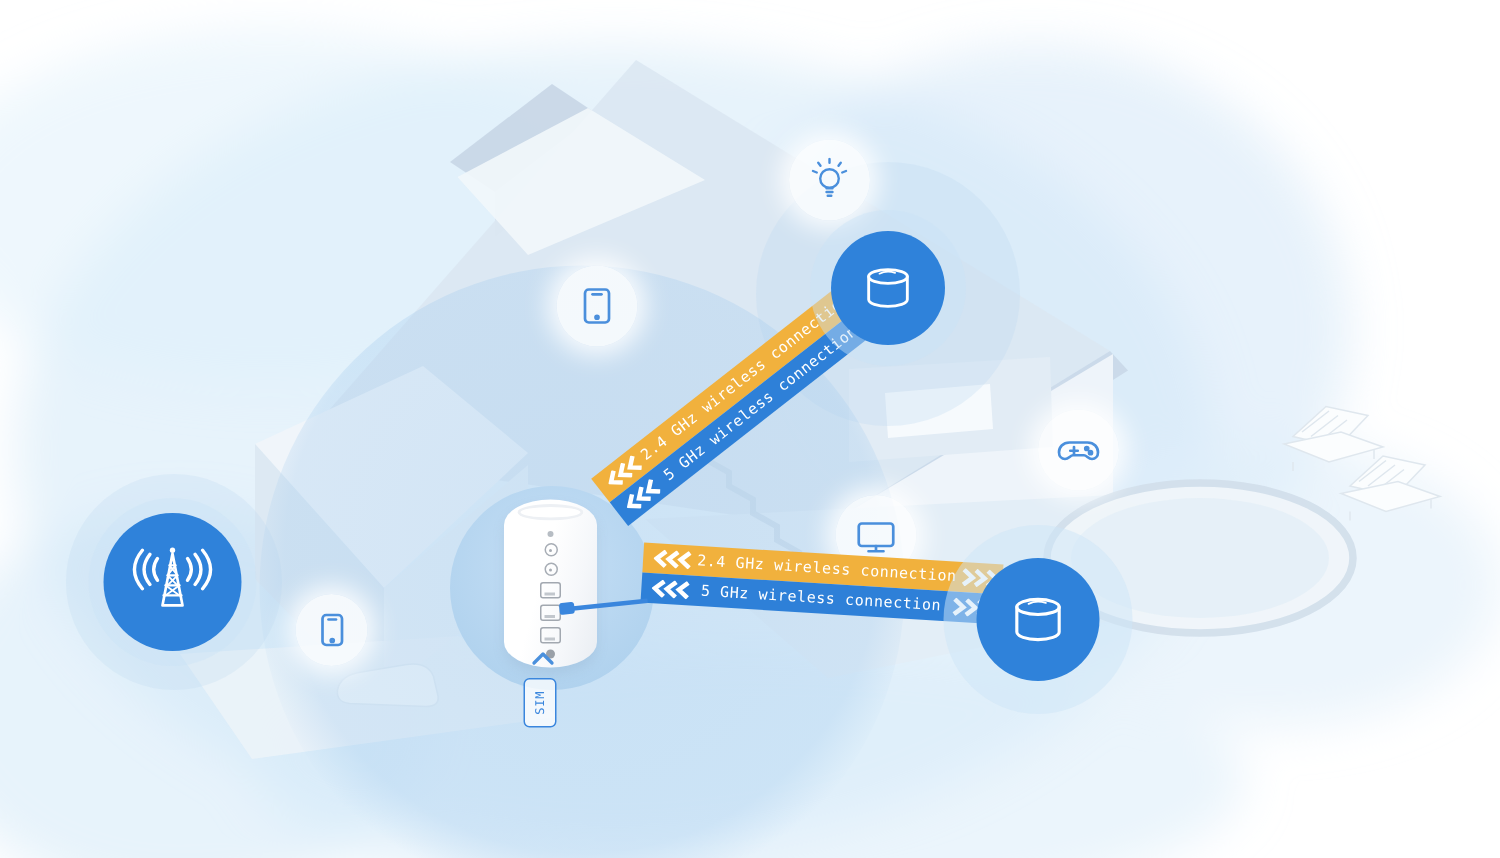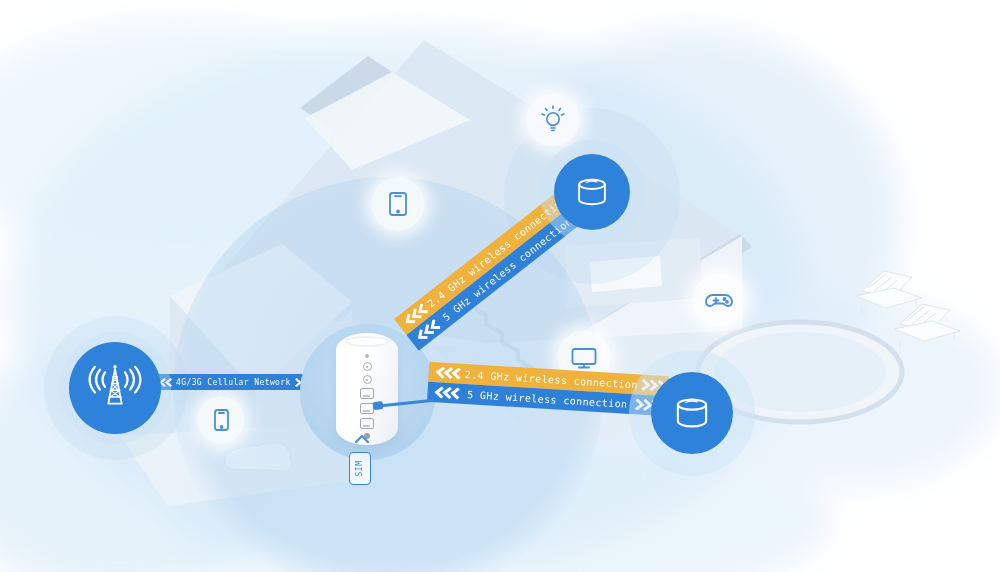--- a/index.html
+++ b/index.html
@@ -144,33 +144,20 @@
     </svg>
   </div>
   <div class="dev" style="left:197px;top:396px;width:48px;height:48px;">
     <svg width="28" height="28" viewBox="0 0 28 28">
         <rect x="8" y="4" width="13" height="20" rx="2.5"></rect>
         <path d="M12,7 H17"></path>
         <circle cx="14.5" cy="21" r="1"></circle>
       </svg>
   </div>
 
-  <div class="band blue cellular">
-    <span class="chev">
-      <svg width="20" height="9" viewBox="0 0 26 12">
-          <path d="M8 1 L2 6 L8 11 M16 1 L10 6 L16 11 M24 1 L18 6 L24 11" stroke="#fff" stroke-width="3" fill="none"></path>
-        </svg>
-      </span>
-    <span class="lbl">4G/3G Cellular Network</span>
-    <span class="chev">
-      <svg width="20" height="9" viewBox="0 0 26 12">
-          <path d="M2 1 L8 6 L2 11 M10 1 L16 6 L10 11 M18 1 L24 6 L18 11" stroke="#fff" stroke-width="3" fill="none"></path>
-        </svg>
-      </span>
-  </div>
 
   <div class="node tower">
     <svg width="58" height="58" viewBox="0 0 52 52">
       <circle cx="26" cy="7" r="1.6" fill="#fff" stroke="none"></circle>
       <path d="M26,9 L20,40 M26,9 L32,40 M20,40 H32" stroke-width="1.6"></path>
       <path d="M24.2,16 h3.6 M23,22 h6 M21.8,28 h8.4 M20.6,34 h10.8" stroke-width="1.3"></path>
       <path d="M24.2,16 L29,22 M27.8,16 L23,22 M23,22 L29,28 M29,22 L23,28 M21.8,28 L30.2,34 M30.2,28 L21.8,34" stroke-width="1.1"></path>
       <path d="M17,12 q-4.5,6.5 0,13 M12.5,9.5 q-7,9 0,18 M8,7 q-9.5,11.5 0,23"></path>
       <path d="M35,12 q4.5,6.5 0,13 M39.5,9.5 q7,9 0,18 M44,7 q9.5,11.5 0,23"></path>
     </svg>

